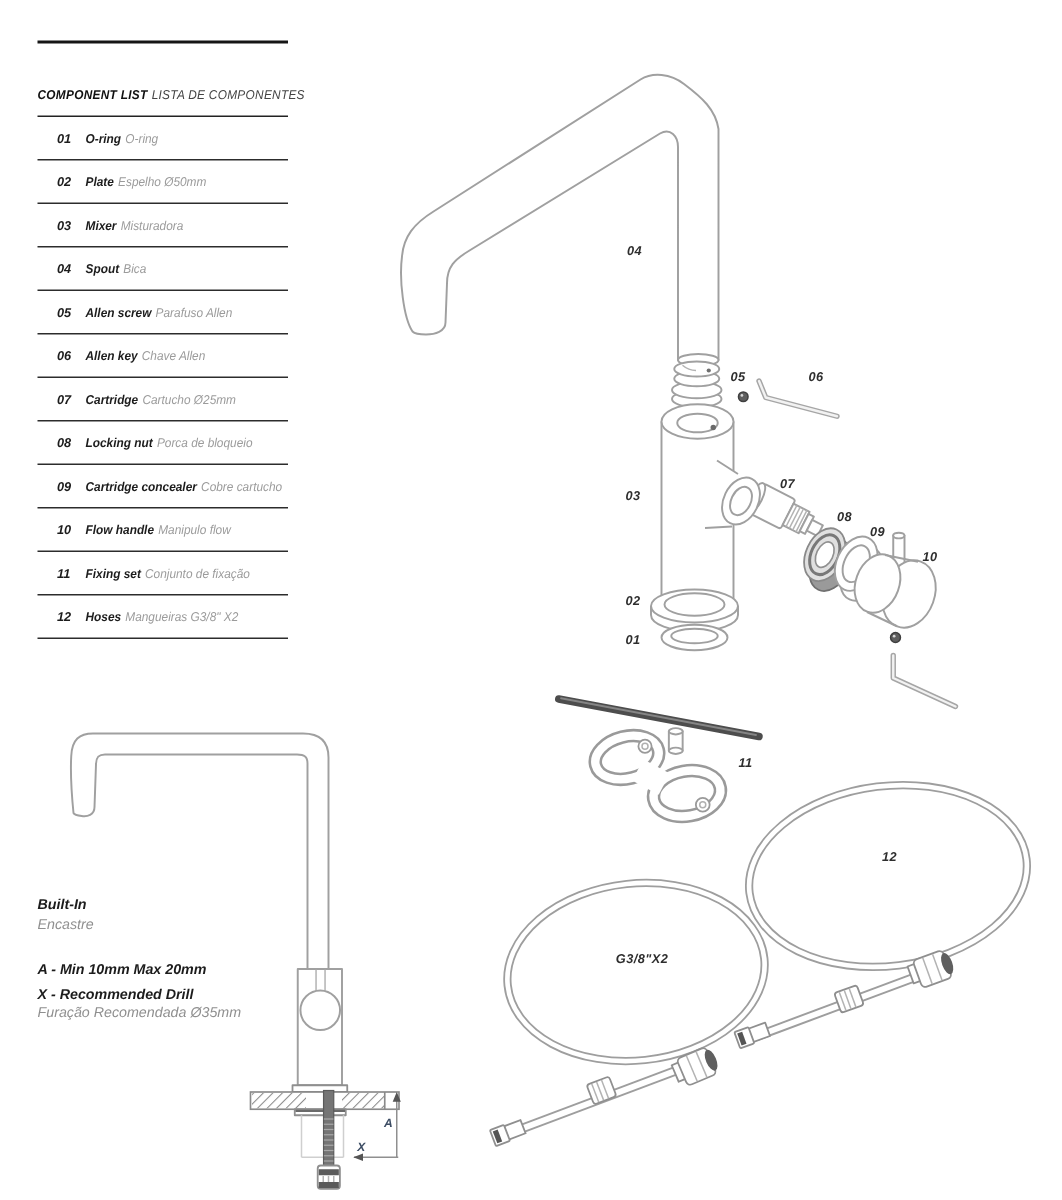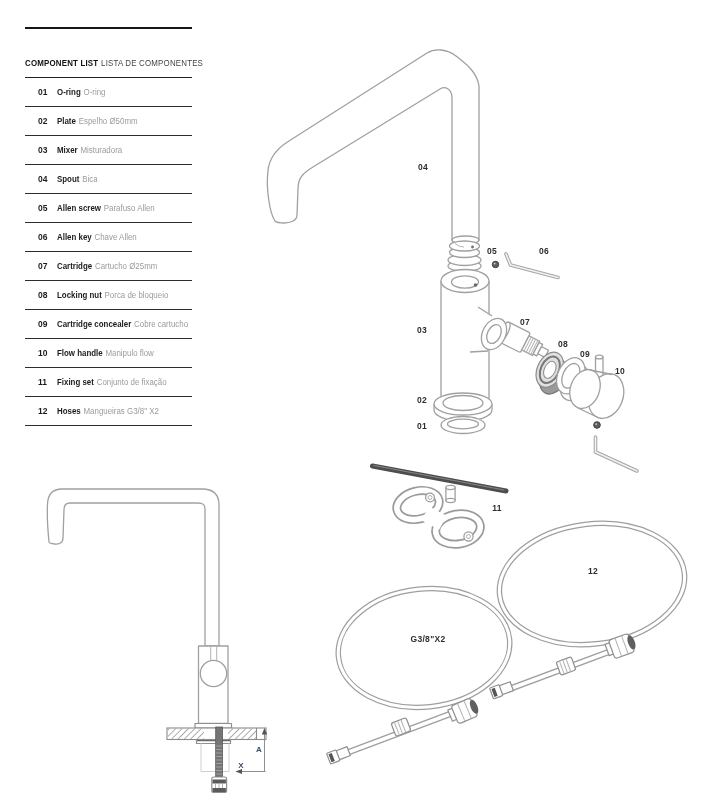--- a/index.html
+++ b/index.html
@@ -1,17 +1,17 @@
 <!DOCTYPE html>
 <html><head>
 <meta charset="utf-8">
 <style>
   html,body{margin:0;padding:0;background:#fff;}
   .page{position:relative;width:708px;height:800px;background:#fff;overflow:hidden;
-        font-family:"Liberation Sans","DejaVu Sans",sans-serif;}
+        font-family:"Liberation Sans","DejaVu Sans",sans-serif;font-style:italic;}
   svg.art{position:absolute;left:0;top:0;}
 
   
   .clist{position:absolute;left:25px;top:27px;width:167px;border-top:2px solid #161616;}
   .clist .hdr{height:39px;border-bottom:1.5px solid #222;display:flex;align-items:flex-end;
               padding-bottom:9px;white-space:nowrap;}
   .clist .hdr .inner{transform:scaleX(.93);transform-origin:left center;font-size:8.5px;letter-spacing:.2px;}
   .clist .hdr .t-en{font-weight:700;color:#111;}
   .clist .hdr .t-pt{font-weight:400;color:#444;margin-left:3px;}
   .crow{height:28px;border-bottom:1px solid #2c2c2c;display:flex;align-items:center;white-space:nowrap;}
@@ -347,14 +347,23 @@
   <span class="dlabel" style="left:585px;top:354px">09</span>
   <span class="dlabel" style="left:620px;top:371px">10</span>
   <span class="dlabel" style="left:422px;top:400px">02</span>
   <span class="dlabel" style="left:422px;top:426px">01</span>
   <span class="dlabel" style="left:497px;top:508px">11</span>
   <span class="dlabel" style="left:593px;top:571px">12</span>
   <span class="dlabel" style="left:428px;top:639px">G3/8"X2</span>
   <span class="dlabel dim" style="left:259px;top:749px">A</span>
   <span class="dlabel dim" style="left:241px;top:765px">X</span>
 
+  <section class="notes">
+    <div class="b">Built-In</div>
+    <div class="g">Encastre</div>
+    <div class="sp1"></div>
+    <div class="b">A - Min 10mm Max 20mm</div>
+    <div class="sp2"></div>
+    <div class="b">X - Recommended Drill</div>
+    <div class="g">Furação Recomendada Ø35mm</div>
+  </section>
 
 </div>
 
 </body></html>

